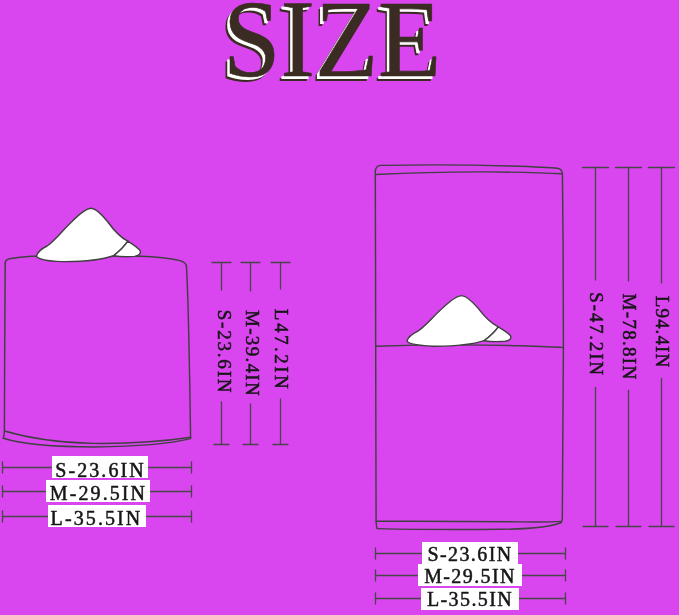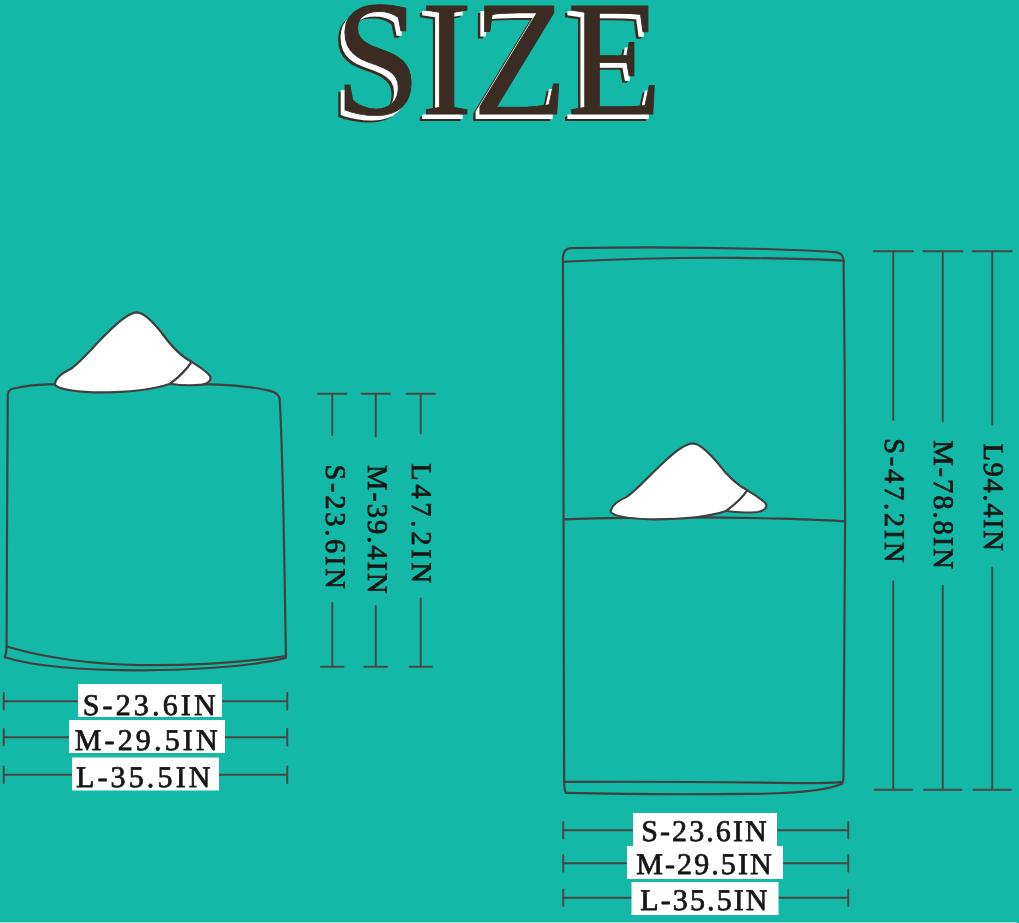--- a/index.html
+++ b/index.html
@@ -1,16 +1,16 @@
 <!DOCTYPE html>
 <html><head>
 <meta charset="utf-8">
 <style>
   html,body{margin:0;padding:0;background:#fff;}
-  #page{position:relative;width:679px;height:615px;background:#14b8a6;overflow:hidden;
+  #page{position:relative;width:679px;height:615px;background:#d946ef;overflow:hidden;
         font-family:"Liberation Serif", serif;}
   #title{position:absolute;left:223px;top:-16px;white-space:nowrap;
          font-size:110px;line-height:110px;font-weight:normal;
          color:#3a2c22;
          -webkit-text-stroke:0.6px #3a2c22;
          text-shadow:-3px 3px 0 #ffffff, -4.7px 4.7px 0 #3a2c22;
          transform:scaleX(0.94);transform-origin:left top;
          letter-spacing:0px;}
   svg text{font-family:"Liberation Serif", serif;fill:#161616;stroke:#161616;stroke-width:0.5;}
 </style>

